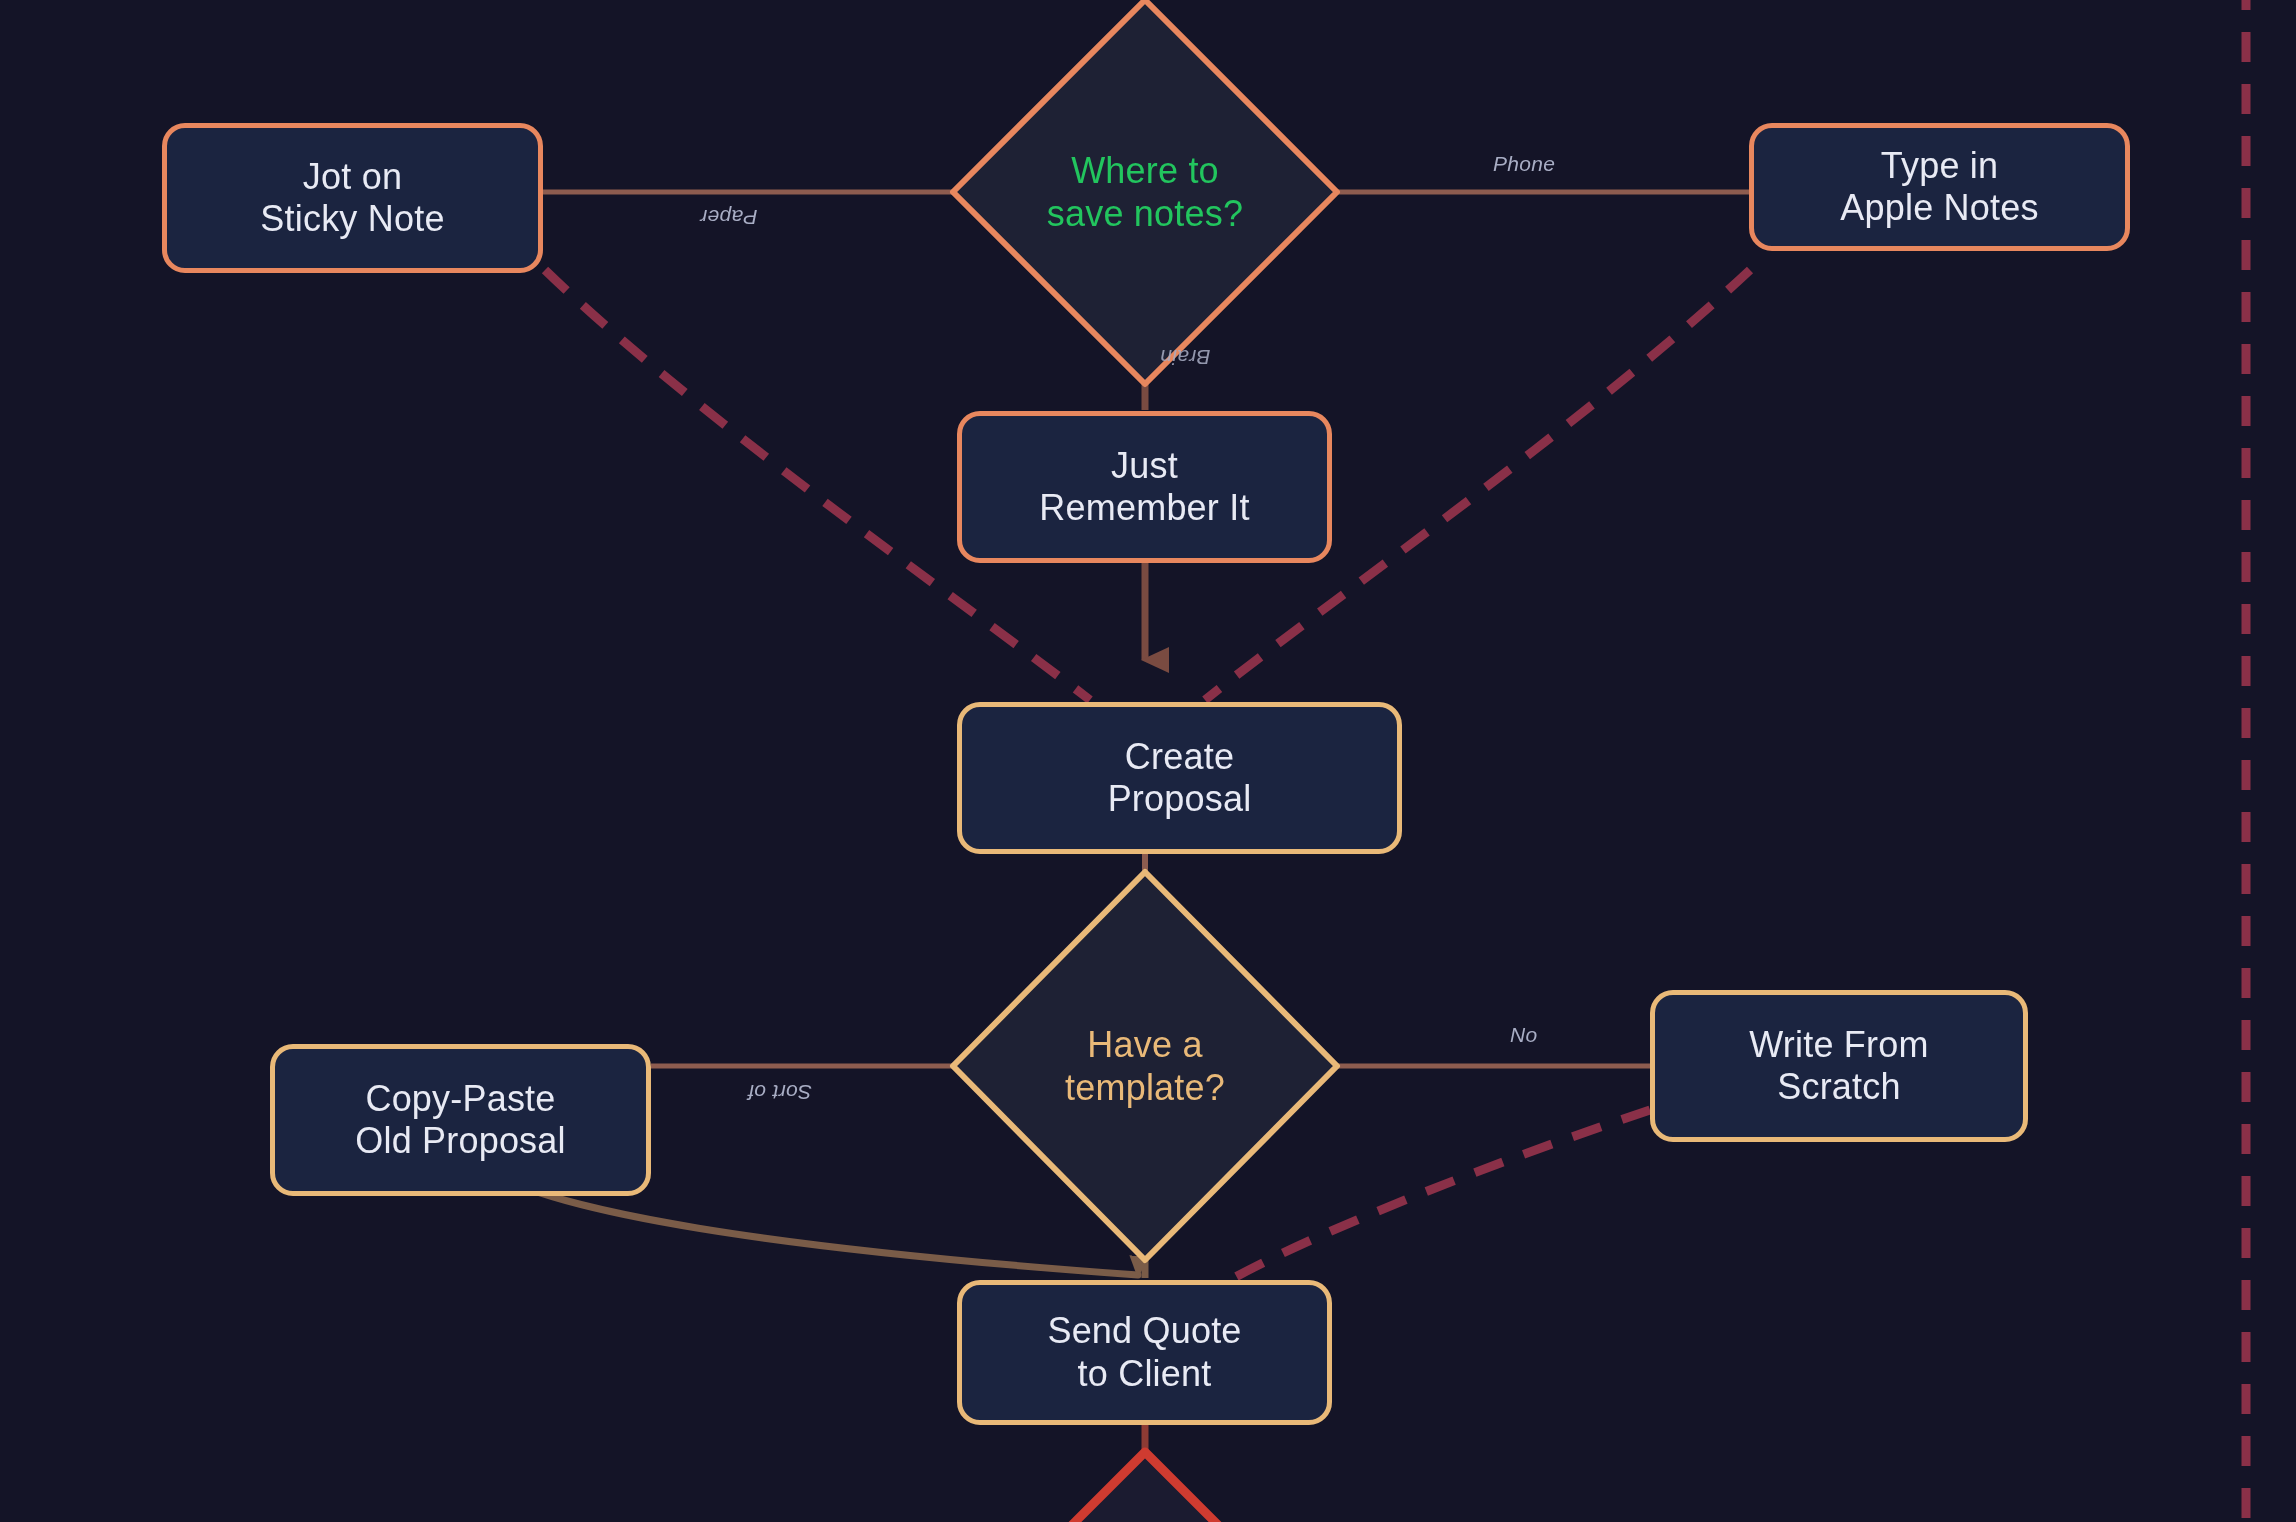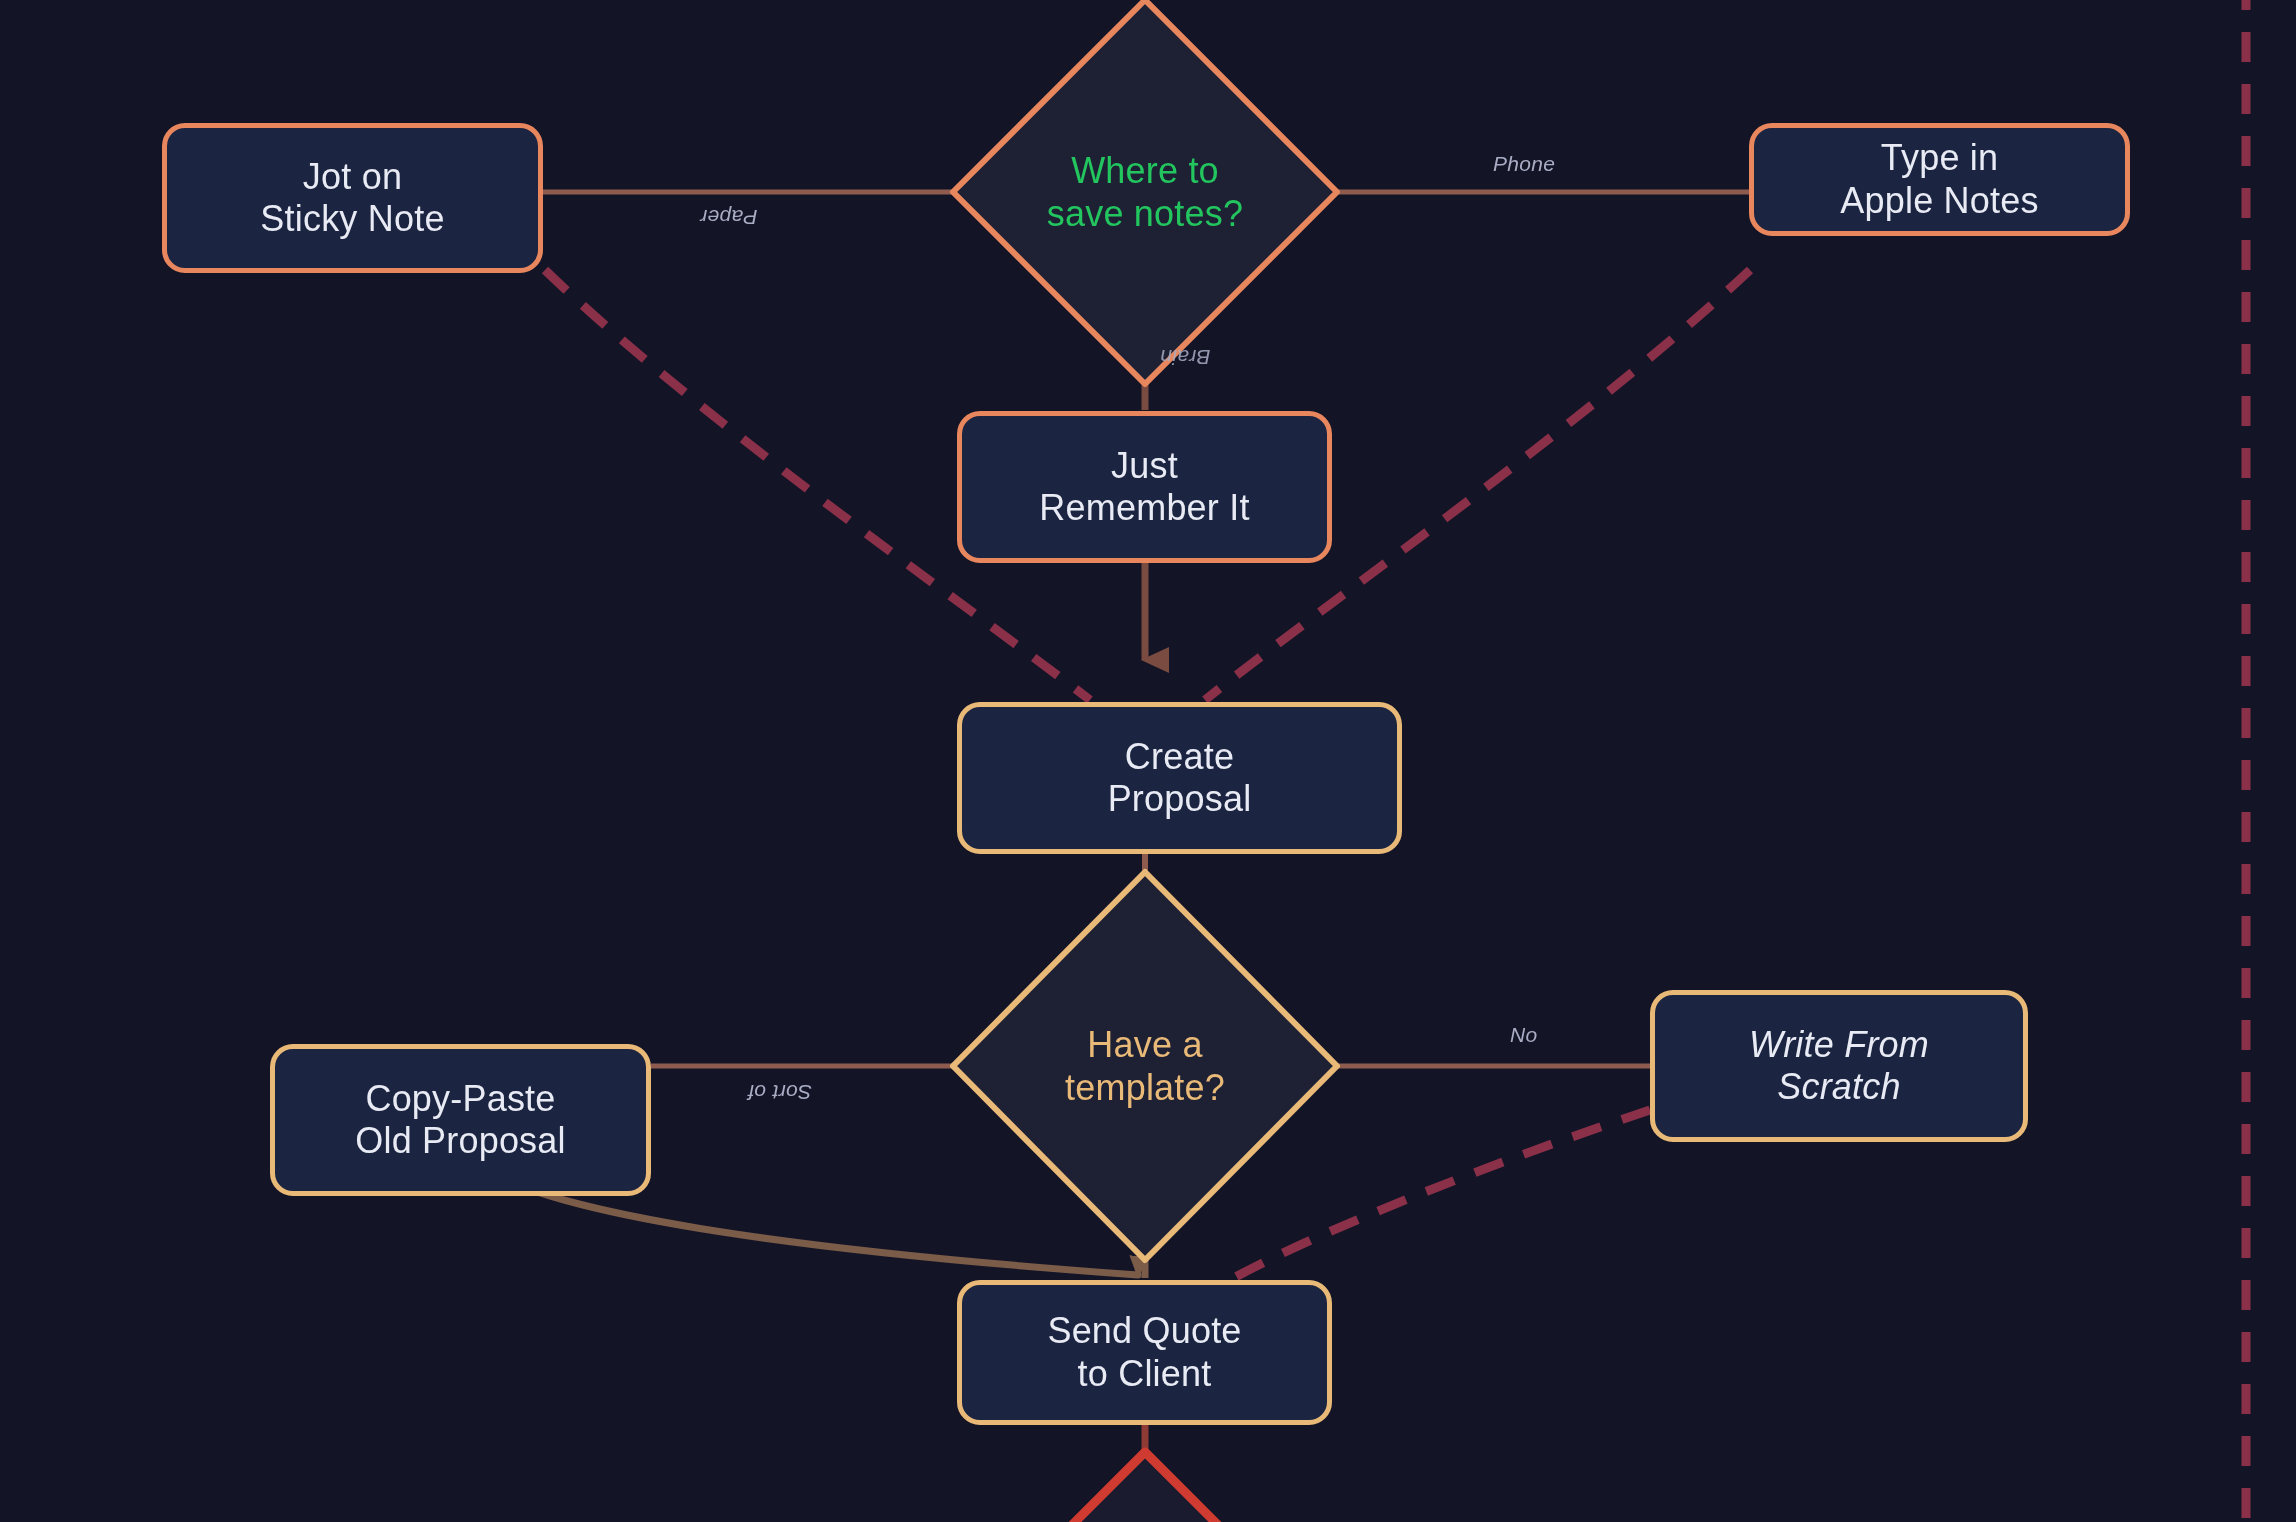--- a/index.html
+++ b/index.html
@@ -134,41 +134,41 @@
   <div class="diamond-wrap" style="left:953px; top:872px; width:384px; height:388px;">
     <div class="diamond-label dl-gold">Have a
 template?</div>
   </div>
 
   <div class="node salmon" style="left:162px; top:123px; width:381px; height:150px;">
     <span>Jot on
 Sticky Note</span>
   </div>
 
-  <div class="node salmon" style="left:1749px; top:123px; width:381px; height:113px;">
+  <div class="node salmon" style="left:1749px; top:123px; width:381px; height:128px;">
     <span>Type in
 Apple Notes</span>
   </div>
 
   <div class="node salmon" style="left:957px; top:411px; width:375px; height:152px;">
     <span>Just
 Remember It</span>
   </div>
 
   <div class="node gold" style="left:957px; top:702px; width:445px; height:152px;">
     <span>Create
 Proposal</span>
   </div>
 
   <div class="node gold" style="left:270px; top:1044px; width:381px; height:152px;">
     <span>Copy-Paste
 Old Proposal</span>
   </div>
 
-  <div class="node gold" style="left:1650px; top:990px; width:378px; height:152px;font-style:italic;">
+  <div class="node gold" style="left:1650px; top:990px; width:378px; height:152px;">
     <span>Write From
 Scratch</span>
   </div>
 
   <div class="node gold" style="left:957px; top:1280px; width:375px; height:145px;">
     <span>Send Quote
 to Client</span>
   </div>
 
   <div class="edge-label flip" style="left:700px; top:205px;">

